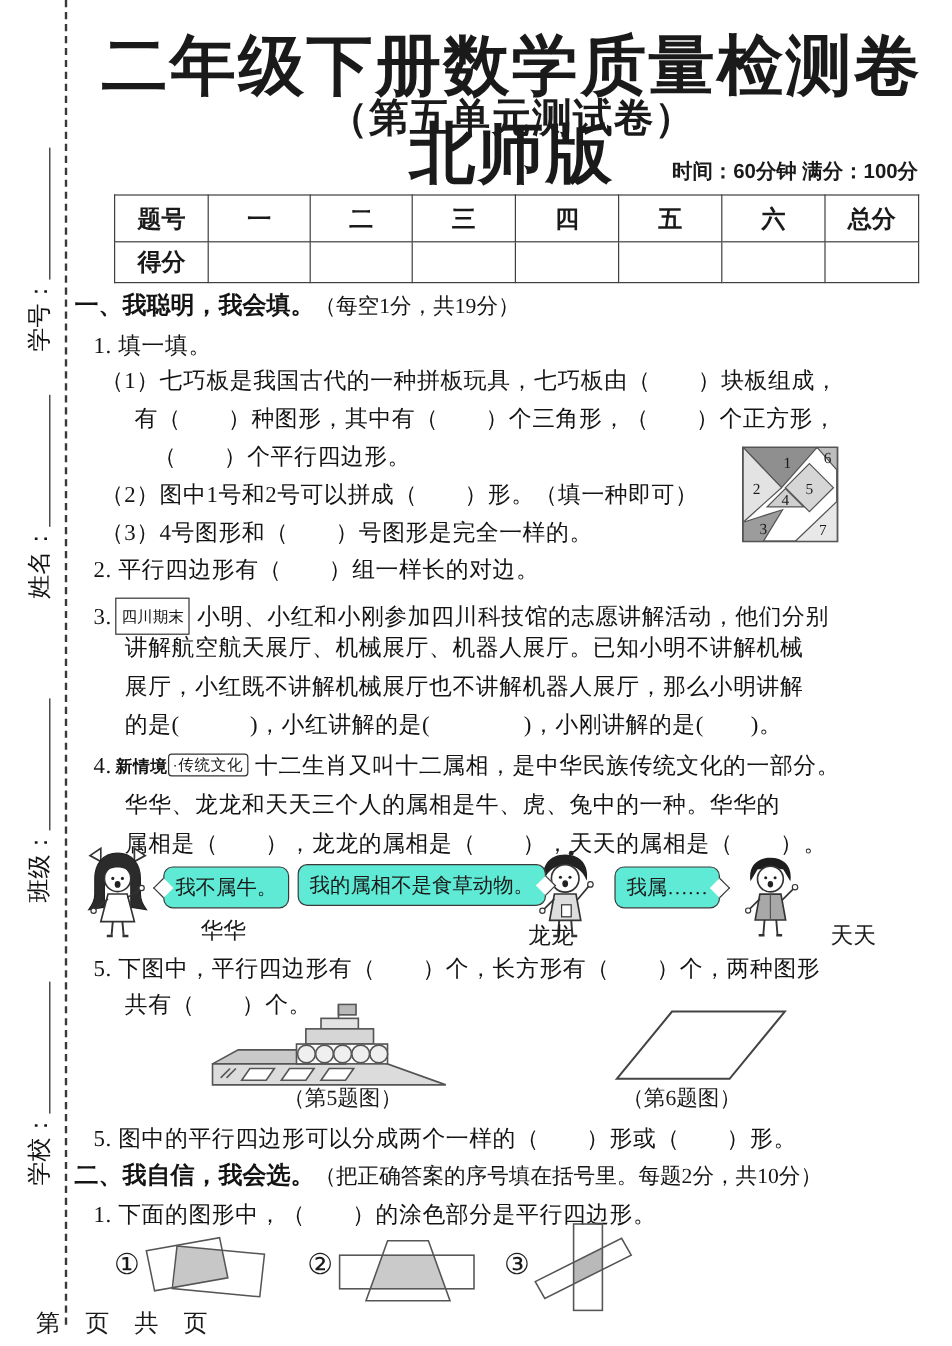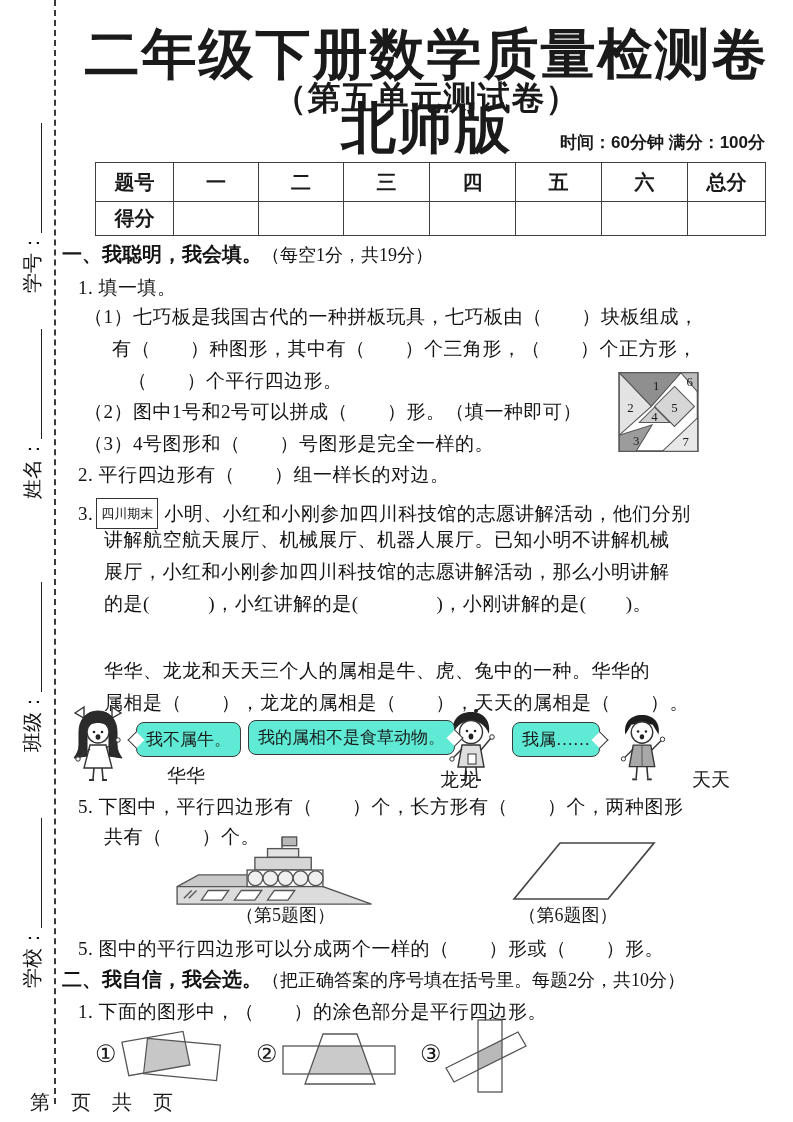--- a/index.html
+++ b/index.html
@@ -138,23 +138,26 @@
       <text x="70" y="50">5</text>
       <text x="89" y="17">6</text>
       <text x="84" y="92">7</text>
     </g>
   </svg>
 
   <div class="tline" style="left:78px;top:494px;">
     <span>3.</span><span class="badge">四川期末</span><span>小明、小红和小刚参加四川科技馆的志愿讲解活动，他们分别</span>
   </div>
   <div class="tline" style="left:104px;top:527px;">讲解航空航天展厅、机械展厅、机器人展厅。已知小明不讲解机械</div>
-  <div class="tline" style="left:104px;top:559px;">展厅，小红和小刚参加四川科技馆的志愿讲解活动，那么小明讲解</div>
+  <div class="tline" style="left:104px;top:559px;">展厅，小红既不讲解机械展厅也不讲解机器人展厅，那么小明讲解</div>
   <div class="tline" style="left:104px;top:591px;">的是(　　　)，小红讲解的是(　　　　)，小刚讲解的是(　　)。</div>
 
+  <div class="tline" style="left:78px;top:625px;">
+    <span>4.</span><span class="badge-b">新情境</span><span class="badge-x">·传统文化</span><span>十二生肖又叫十二属相，是中华民族传统文化的一部分。</span>
+  </div>
   <div class="tline" style="left:104px;top:658px;">华华、龙龙和天天三个人的属相是牛、虎、兔中的一种。华华的</div>
   <div class="tline" style="left:104px;top:690px;">属相是（　　），龙龙的属相是（　　），天天的属相是（　　）。</div>
 
   <div class="abs" style="left:60px;top:703px;width:733px;height:92px;">
 
     <svg class="abs" style="left:2px;top:2px;" width="72" height="88" viewBox="0 0 70 88">
       <polygon points="12,8 21,2 21,13" fill="#fff" stroke="#333" stroke-width="1.4"></polygon>
       <polygon points="58,8 49,2 49,13" fill="#fff" stroke="#333" stroke-width="1.4"></polygon>
       <path d="M35,6 C23,6 16,15 16,27 L16,40 C16,45 14,49 11,53 L24,51 L24,33 C24,22 29,16 35,16 C41,16 46,22 46,33 L46,51 L59,53 C56,49 54,45 54,40 L54,27 C54,15 47,6 35,6 Z" fill="#2b2b2b" stroke="#222"></path>
       <circle cx="35" cy="27" r="11" fill="#fff" stroke="#333" stroke-width="1.4"></circle>

